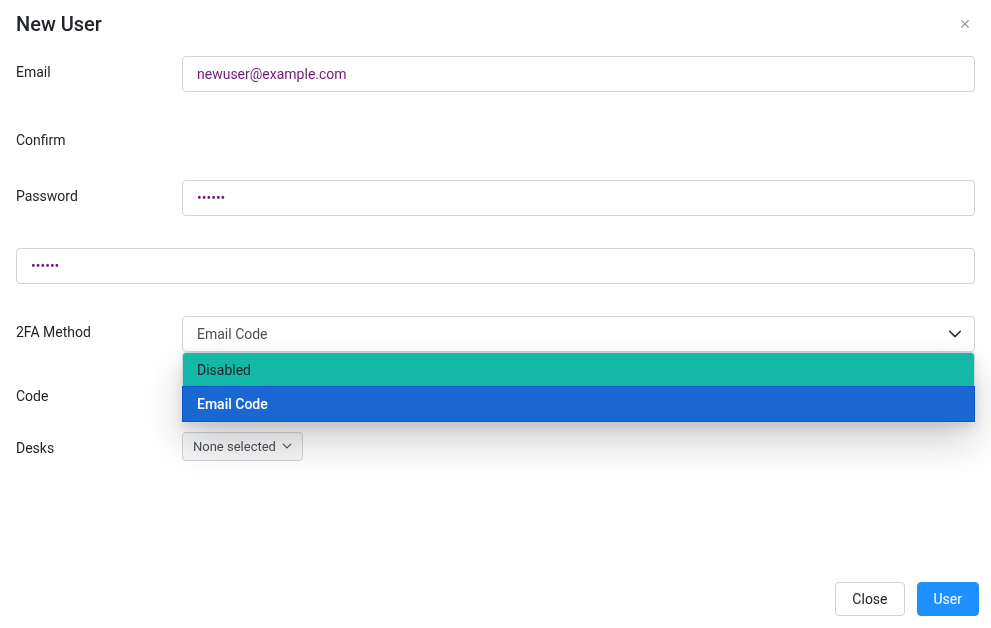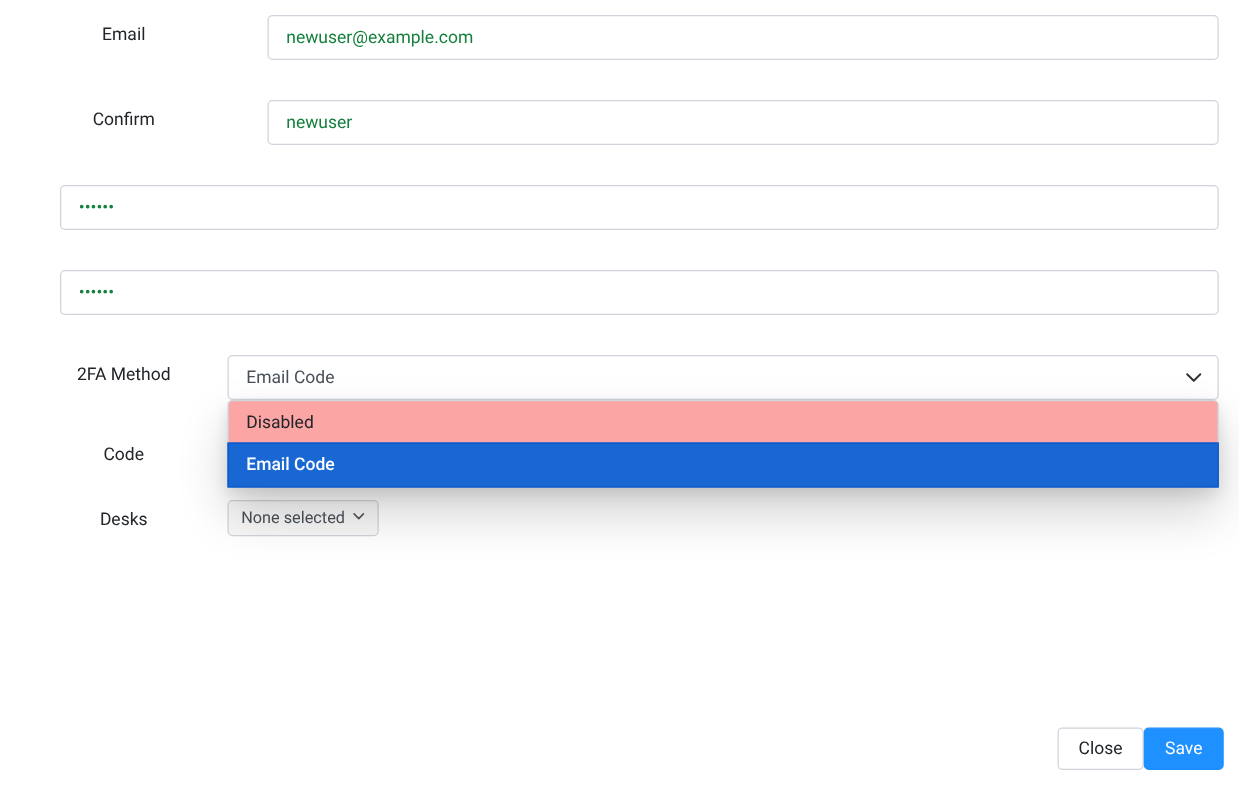--- a/index.html
+++ b/index.html
@@ -46,33 +46,31 @@
   .form-row {
     display: flex;
     margin-bottom: 32px;
     align-items: flex-start;
   }
   .form-label {
     width: 166px;
     font-size: 14px;
     color: #212529;
     padding-top: 8px;
-    text-align: center;
   }
   .form-control {
     flex: 1;
     padding: 9px 14px;
     border: 1px solid #ced4da;
     border-radius: 4px;
     font-size: 14px;
-    color: #15803d;
+    color: #701a75;
     background: #fff;
     font-family: inherit;
     outline: none;
-    margin-left: 32px;
   }
   .form-control-select {
     flex: 1;
     position: relative;
   }
   .select-display {
     width: 100%;
     padding: 9px 30px 9px 14px;
     border: 1px solid #ced4da;
     border-radius: 4px;
@@ -93,21 +91,21 @@
     pointer-events: none;
   }
   .chevron svg {
     display: block;
   }
   .dropdown-overlay {
     position: absolute;
     top: 100%;
     left: 0;
     right: 0;
-    background: #fca5a5;
+    background: #14b8a6;
     border: 1px solid #ced4da;
     border-radius: 4px;
     margin-top: 0px;
     box-shadow: 0 20px 40px rgba(0,0,0,0.18), 0 6px 12px rgba(0,0,0,0.1);
     z-index: 10;
   }
   .dropdown-item {
     padding: 9px 14px;
     font-size: 14px;
     color: #212529;
@@ -133,21 +131,21 @@
     cursor: pointer;
   }
   .multiselect-btn .caret {
     font-size: 10px;
   }
   .modal-footer {
     position: absolute;
     bottom: 12px;
     right: 12px;
     display: flex;
-    gap: 0;
+    gap: 12px;
     margin-top: 15px;
   }
   .btn {
     padding: 8px 16px;
     border-radius: 4px;
     font-size: 14px;
     cursor: pointer;
     font-family: inherit;
   }
   .btn-default {
@@ -159,34 +157,38 @@
     background: #1e90ff;
     border: 1px solid #1e90ff;
     color: #fff;
   }
 </style>
 </head>
 <body>
 
 <div class="modal">
 
+  <div class="modal-header">
+    <div class="modal-title">New User</div>
+    <button class="close-icon">×</button>
+  </div>
 
   <div class="modal-body">
 
     <div class="form-row">
       <div class="form-label">Email</div>
       <input class="form-control" type="text" value="newuser@example.com" style="">
     </div>
 
     <div class="form-row">
       <div class="form-label">Confirm</div>
-      <input class="form-control" type="text" value="newuser" style="">
-    </div>
-
-    <div class="form-row">
+    </div>
+
+    <div class="form-row">
+      <div class="form-label">Password</div>
       <input class="form-control" type="text" value="••••••" style="">
     </div>
 
     <div class="form-row">
       <input class="form-control" type="text" value="••••••" style="">
     </div>
 
     <div class="form-row" style="margin-bottom:28px;">
       <div class="form-label">2FA Method</div>
       <div class="form-control-select">
@@ -221,16 +223,16 @@
               </svg>
           </span>
         </div>
       </div>
     </div>
 
   </div>
 
   <div class="modal-footer">
     <button class="btn btn-default">Close</button>
-    <button class="btn btn-primary">Save</button>
+    <button class="btn btn-primary">User</button>
   </div>
 
 </div>
 
 </body></html>

